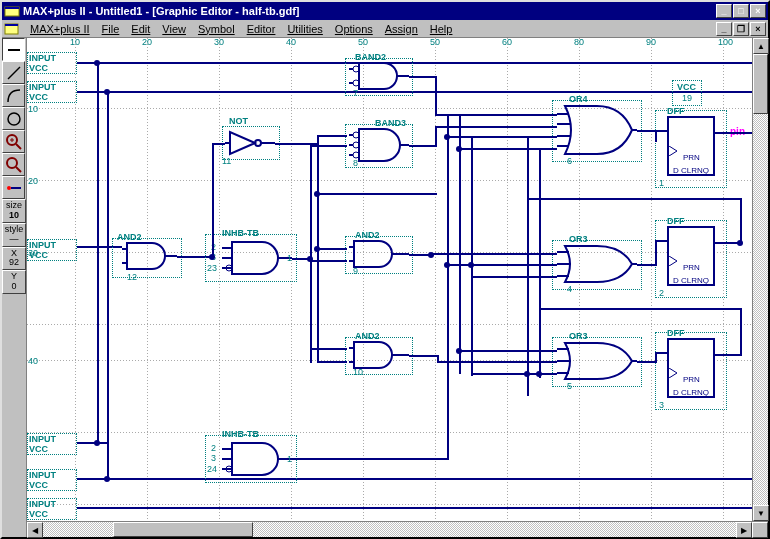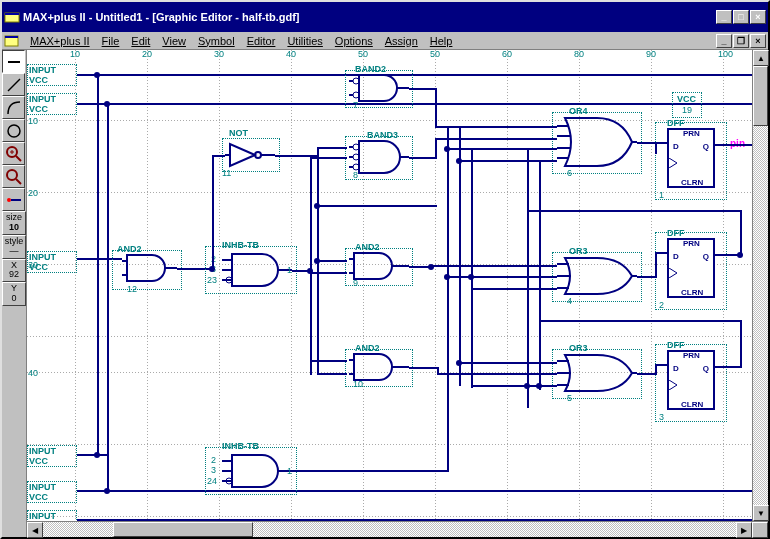--- a/index.html
+++ b/index.html
@@ -1,18 +1,18 @@
 <!DOCTYPE html>
 <html><head>
 <meta charset="utf-8">
 <style>
 * { box-sizing: border-box; margin: 0; padding: 0; }
 body { font-family: "MS Sans Serif", Arial, sans-serif; font-size: 11px; background: #c0c0c0; width: 770px; height: 539px; overflow: hidden; }
 .window { width: 770px; height: 539px; border: 2px solid; border-color: #dfdfdf #000 #000 #dfdfdf; display: flex; flex-direction: column; }
-.titlebar { background: #000080; color: #fff; display: flex; align-items: center; height: 30px; padding: 1px 2px; }
+.titlebar { background: #000080; color: #fff; display: flex; align-items: center; height: 18px; padding: 1px 2px; }
 .titlebar-icon { width: 16px; height: 14px; margin-right: 3px; display: inline-flex; align-items: center; justify-content: center; }
 .titlebar-text { flex: 1; font-weight: bold; font-size: 11px; }
 .winbtn { width: 16px; height: 14px; background: #c0c0c0; border: 1px solid; border-color: #fff #404040 #404040 #fff; margin-left: 1px; font-size: 9px; display: inline-flex; align-items: center; justify-content: center; font-family: Arial; font-weight: bold; }
 .menubar { background: #c0c0c0; display: flex; align-items: center; height: 18px; padding: 0 2px; border-bottom: 1px solid #808080; }
 .menubar-icon { width: 16px; height: 14px; margin-right: 4px; }
 .menuitem { padding: 1px 6px; cursor: default; }
 .menuitem u { text-decoration: underline; }
 .mdibtns { margin-left: auto; display: flex; }
 .client { flex: 1; display: flex; background: #c0c0c0; position: relative; }
 .toolbox { width: 25px; background: #c0c0c0; border-right: 1px solid #808080; display: flex; flex-direction: column; }
@@ -35,21 +35,21 @@
 .scrollthumb { background: #c0c0c0; border: 1px solid; border-color: #fff #404040 #404040 #fff; position: absolute; }
 .gate-label { position: absolute; font-size: 9px; font-weight: bold; color: #008080; white-space: nowrap; }
 .pin-label { position: absolute; font-size: 9px; color: #008080; }
 .wire { position: absolute; background: #000080; }
 .wire.h { height: 2px; }
 .wire.v { width: 2px; }
 .node { position: absolute; width: 6px; height: 6px; background: #000080; border-radius: 50%; transform: translate(-3px, -2px); }
 .dashbox { position: absolute; border: 1px dotted #008080; }
 .gate-shape { position: absolute; }
 .dff-box { position: absolute; width: 48px; height: 60px; border: 2px solid #000080; background: #fff; }
-.dff-box .lbl { position: absolute; font-size: 8px; font-weight: bold; color: #000080; }
+.dff-box .lbl { position: absolute; font-size: 8px; font-weight: normal; color: #000080; margin-top: 36px; }
 .output-pin { position: absolute; font-size: 10px; font-weight: bold; color: #ff00ff; }
 .input-lbl { position: absolute; font-size: 9px; font-weight: bold; color: #008080; }
 .vcc-lbl { position: absolute; font-size: 9px; font-weight: bold; color: #008080; }
 </style>
 </head>
 <body>
 
 <div class="window">
 
   <div class="titlebar">
@@ -249,21 +249,21 @@
 
         <div class="gate-label" style="top:14px;left:328px">BAND2</div>
         <svg class="gate-shape" style="top:23px;left:322px;width:60px;height:30px" viewBox="0 0 60 30">
             <path d="M10 2 L35 2 A13 13 0 0 1 35 28 L10 28 Z M0 8 L4 8 M0 22 L4 22 M48 15 L60 15" stroke="#000080" stroke-width="2" fill="none"></path>
             <circle cx="7" cy="8" r="3" stroke="#000080" fill="none"></circle>
             <circle cx="7" cy="22" r="3" stroke="#000080" fill="none"></circle>
           </svg>
         <div class="pin-label" style="top:50px;left:326px">7</div>
         <div class="dashbox" style="top:20px;left:318px;width:68px;height:38px"></div>
 
-        <div class="gate-label" style="top:80px;left:340px">BAND3</div>
+        <div class="gate-label" style="top:80px;left:348px">BAND3</div>
         <svg class="gate-shape" style="top:89px;left:322px;width:60px;height:36px" viewBox="0 0 60 36">
             <path d="M10 2 L35 2 A16 16 0 0 1 35 34 L10 34 Z M0 8 L4 8 M0 18 L4 18 M0 28 L4 28 M51 18 L60 18" stroke="#000080" stroke-width="2" fill="none"></path>
             <circle cx="7" cy="8" r="3" stroke="#000080" fill="none"></circle>
             <circle cx="7" cy="18" r="3" stroke="#000080" fill="none"></circle>
             <circle cx="7" cy="28" r="3" stroke="#000080" fill="none"></circle>
           </svg>
         <div class="pin-label" style="top:120px;left:326px">8</div>
         <div class="dashbox" style="top:86px;left:318px;width:68px;height:44px"></div>
 
         <div class="gate-label" style="top:192px;left:328px">AND2</div>

